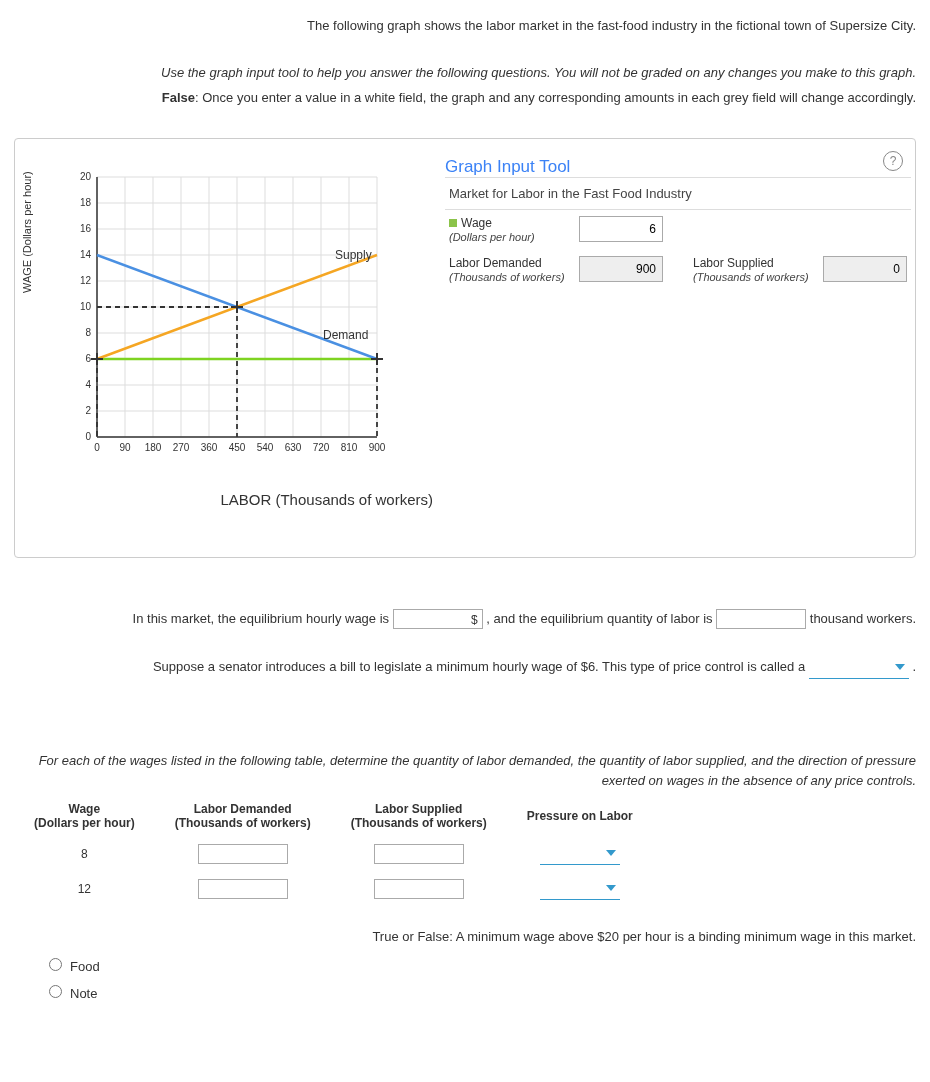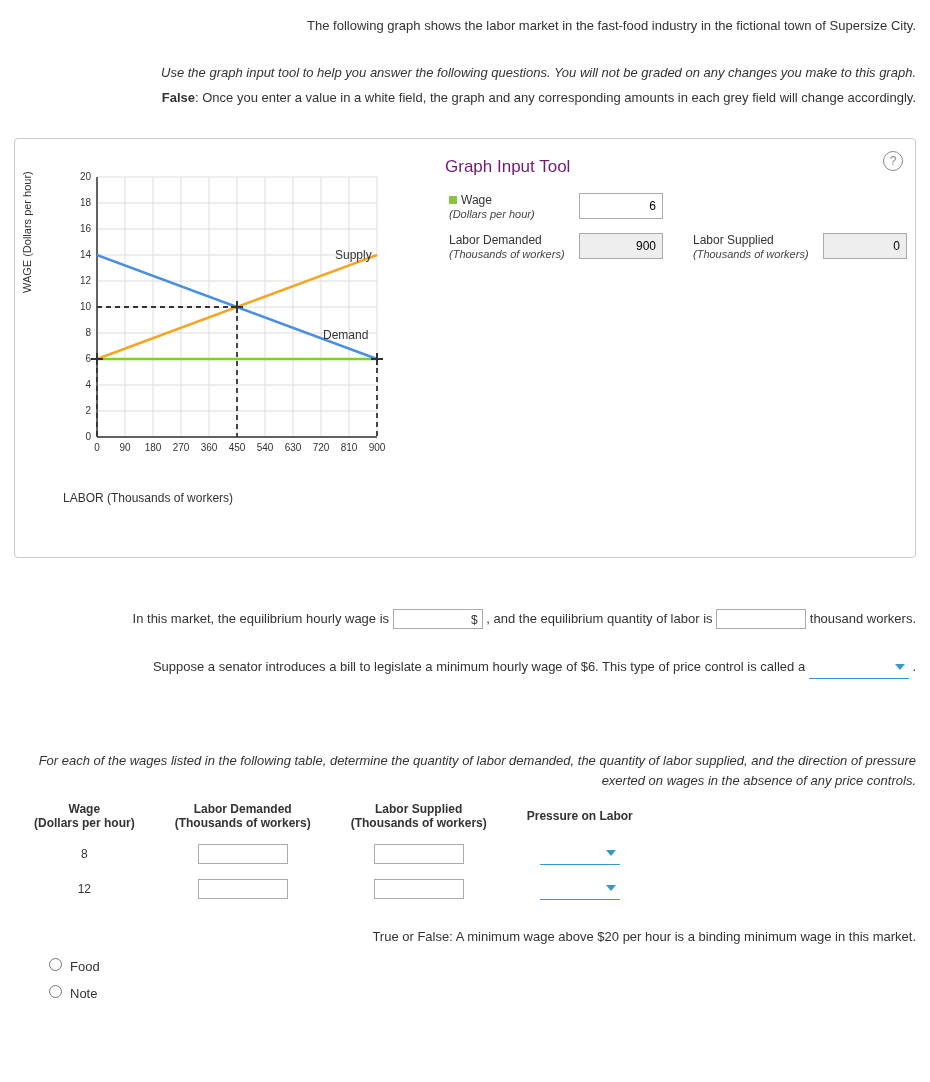--- a/index.html
+++ b/index.html
@@ -18,21 +18,21 @@
     border: 1px solid #ccc;
     border-radius: 4px;
     margin-top: 30px;
     display: flex;
     padding: 8px;
     box-sizing: border-box;
     height: 420px;
   }
   .chart-side { width: 410px; flex-shrink:0; position: relative; }
   .tool-side { flex: 1; padding: 10px 12px; }
-  .tool-title { font-size: 17px; color: #701a75; margin-bottom: 10px; }
+  .tool-title { font-size: 17px; color: #3b82f6; }
   .help-icon {
     position: absolute; right: -470px; top: 4px;
     width: 18px; height: 18px; border: 1px solid #888; border-radius: 50%;
     font-size: 12px; text-align: center; line-height: 18px; color: #888;
   }
   .section-title {
     border-top: 1px solid #ddd;
     border-bottom: 1px solid #ddd;
     padding: 8px 4px;
     color: #444;
@@ -45,21 +45,21 @@
   .val-box {
     width: 70px; height: 20px; border:1px solid #aaa; text-align:right;
     padding: 2px 6px; font-size:12px; background: #fff;
   }
   .val-box.grey { background:#eee; }
   svg { display:block; }
   .ylabel {
     position:absolute; left:4px; top:50%; transform: rotate(-90deg) translateX(50%);
     transform-origin: left center; font-size:11px;
   }
-  .xlabel { text-align:left; font-size:12px; margin-top:4px; padding-left:40px;}
+  .xlabel { text-align:right; font-size:15px; margin-top:4px; padding-left:40px;}
   .inline-input {
     display:inline-block; width:90px; height:20px; border:1px solid #aaa;
     vertical-align:middle; padding:1px 4px; box-sizing:border-box; font-size:12px;
   }
   .dd {
     display:inline-block; min-width:100px; height:22px; border-bottom:1px solid #3399cc;
     vertical-align:middle; position:relative;
   }
   .dd::after {
     content:""; position:absolute; right:4px; top:8px;
@@ -175,20 +175,21 @@
           <text x="252" y="274">810</text>
             <text x="280" y="274">900</text>
         </g>
       </g>
     </svg>
     <div class="xlabel">LABOR (Thousands of workers)</div>
   </div>
 
   <div class="tool-side">
     <div class="tool-title">Graph Input Tool</div>
+    <div class="section-title">Market for Labor in the Fast Food Industry</div>
     <div class="tool-row">
       <div class="tool-lbl">
         <span class="marker"></span><span>Wage</span><br>
         <span class="sub">(Dollars per hour)</span>
       </div>
       <input class="val-box" value="6" style="">
     </div>
     <div class="tool-row">
       <div class="tool-lbl">
         <span>Labor Demanded</span><br><span class="sub">(Thousands of workers)</span>

